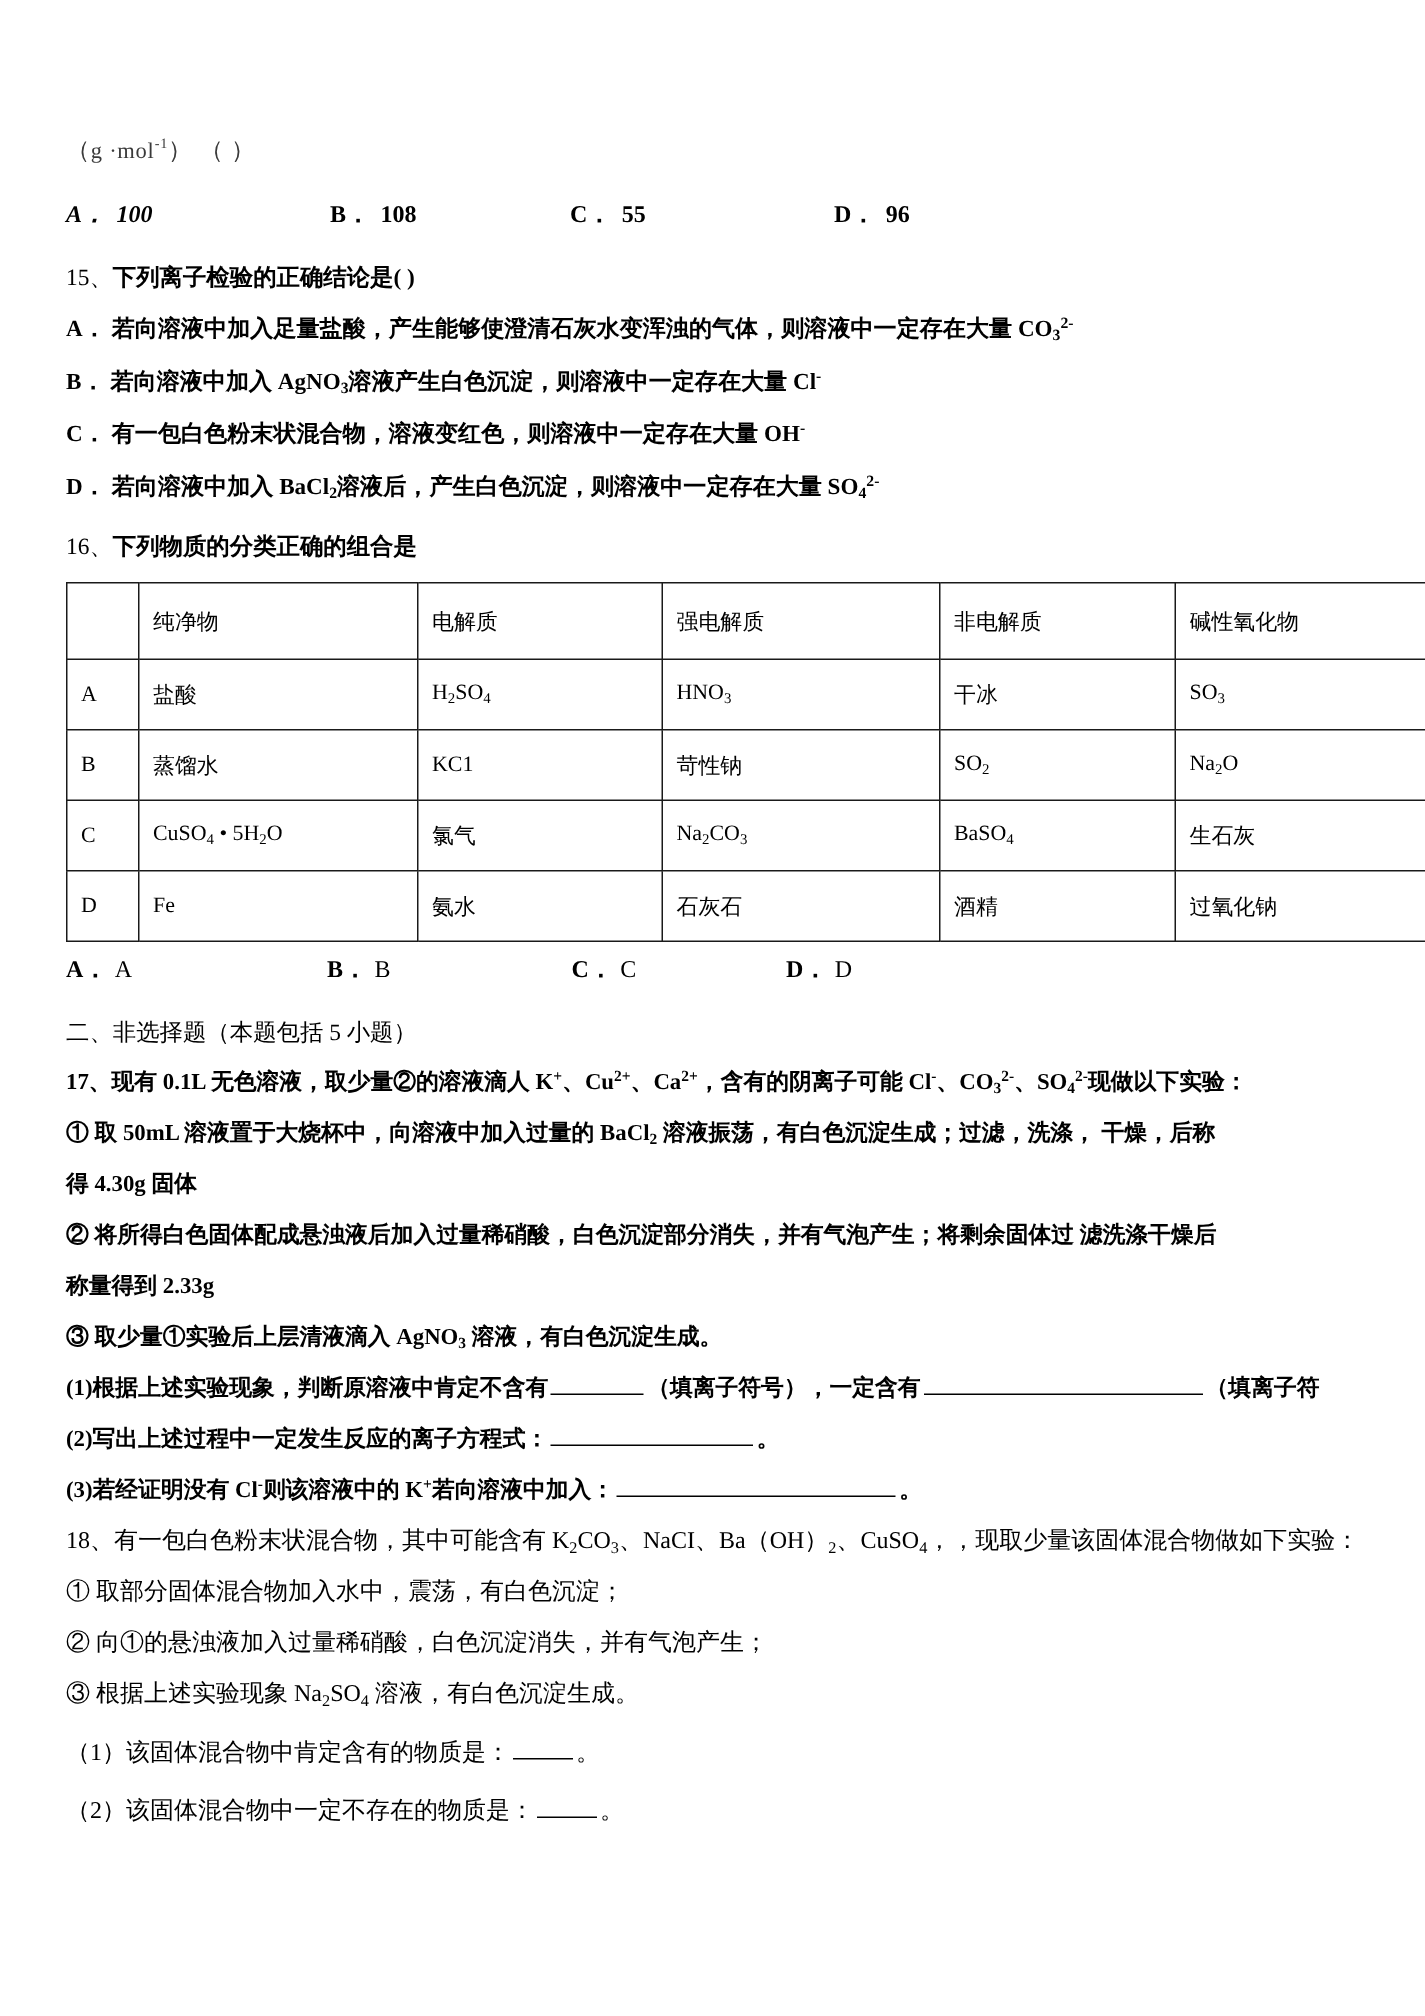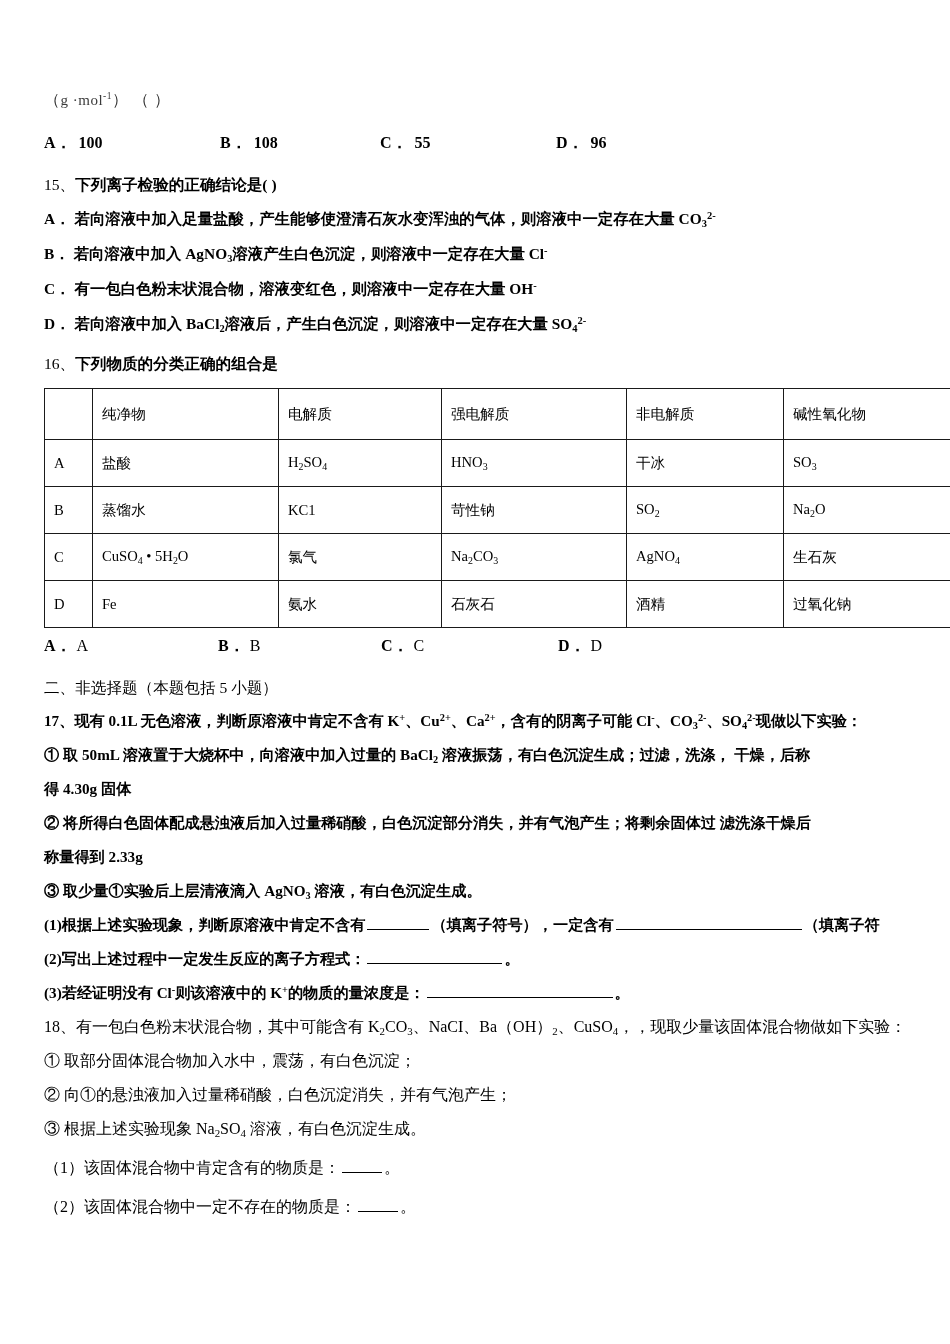--- a/index.html
+++ b/index.html
@@ -150,21 +150,21 @@
 
 <div class="page">
   <div class="content">
 
     <div class="unit-line">
       <span class="paren">（</span><span class="unit">g ·mol</span><sup>-1</sup><span class="paren">）</span>
       <span>（    ）</span>
     </div>
 
     <div class="choice-row">
-      <span class="ch" style="left:0px;"><span class="k">A．</span><span>100</span></span>
+      <span class="ch" style="left:0px;font-style:italic;"><span class="k">A．</span><span>100</span></span>
       <span class="ch" style="left:176px;"><span class="k">B．</span><span>108</span></span>
       <span class="ch" style="left:336px;"><span class="k">C．</span><span>55</span></span>
       <span class="ch" style="left:512px;"><span class="k">D．</span><span>96</span></span>
     </div>
 
     <div class="q-head">
       <span class="num">15、</span><span class="txt">下列离子检验的正确结论是(      )</span>
     </div>
 
     <div class="opt">
@@ -214,46 +214,46 @@
           <td class="c-3 cn">苛性钠</td>
           <td class="c-4"><span>SO</span><sub>2</sub></td>
           <td class="c-5"><span>Na</span><sub>2</sub><span>O</span></td>
         </tr>
 
         <tr>
           <td class="c-idx">C</td>
           <td class="c-1"><span>CuSO</span><sub>4</sub><span> • 5H</span><sub>2</sub><span>O</span></td>
           <td class="c-2 cn">氯气</td>
           <td class="c-3"><span>Na</span><sub>2</sub><span>CO</span><sub>3</sub></td>
-          <td class="c-4"><span>AgNO</span><sub>4</sub></td>
+          <td class="c-4"><span>BaSO</span><sub>4</sub></td>
           <td class="c-5 cn">生石灰</td>
         </tr>
 
         <tr>
           <td class="c-idx">D</td>
           <td class="c-1">Fe</td>
           <td class="c-2 cn">氨水</td>
           <td class="c-3 cn">石灰石</td>
           <td class="c-4 cn">酒精</td>
           <td class="c-5 cn">过氧化钠</td>
         </tr>
       </tbody>
     </table>
 
     <div class="ans-row">
       <span class="ch" style="left:0px;"><span class="k">A．</span><span>A</span></span>
       <span class="ch" style="left:174px;"><span class="k">B．</span><span>B</span></span>
       <span class="ch" style="left:337px;"><span class="k">C．</span><span>C</span></span>
-      <span class="ch" style="left:514px;"><span class="k">D．</span><span>D</span></span>
+      <span class="ch" style="left:480px;"><span class="k">D．</span><span>D</span></span>
     </div>
 
     <div class="sec-head">二、非选择题（本题包括 5 小题）</div>
 
     <div class="para">
-      <span>17、</span><span>现有 0.1L 无色溶液，判断原溶液中肯定不含有 K</span><sup>+</sup><span>、Cu</span><sup>2+</sup><span>、Ca</span><sup>2+</sup><span>，含有的阴离子可能 Cl</span><sup>-</sup><span>、CO</span><sub>3</sub><sup>2-</sup><span>、SO</span><sub>4</sub><sup>2-</sup><span>现做以下实验：</span>
+      <span>17、</span><span>现有 0.1L 无色溶液，取少量②的溶液滴人 K</span><sup>+</sup><span>、Cu</span><sup>2+</sup><span>、Ca</span><sup>2+</sup><span>，含有的阴离子可能 Cl</span><sup>-</sup><span>、CO</span><sub>3</sub><sup>2-</sup><span>、SO</span><sub>4</sub><sup>2-</sup><span>现做以下实验：</span>
     </div>
 
     <div class="para">
       <span>① 取 50mL 溶液置于大烧杯中，向溶液中加入过量的 BaCl</span><sub>2</sub><span> 溶液振荡，有白色沉淀生成；过滤，洗涤， 干燥，后称</span>
     </div>
     <div class="para">得 4.30g 固体</div>
 
     <div class="para">② 将所得白色固体配成悬浊液后加入过量稀硝酸，白色沉淀部分消失，并有气泡产生；将剩余固体过 滤洗涤干燥后</div>
     <div class="para">称量得到 2.33g</div>
 
@@ -263,21 +263,21 @@
 
     <div class="para">
       <span>(1)根据上述实验现象，判断原溶液中肯定不含有</span><span class="fill fill-m"></span><span>（填离子符号），一定含有</span><span class="fill fill-xl"></span><span>（填离子符</span>
     </div>
 
     <div class="para">
       <span>(2)写出上述过程中一定发生反应的离子方程式：</span><span class="fill fill-l"></span><span>。</span>
     </div>
 
     <div class="para">
-      <span>(3)若经证明没有 Cl</span><sup>-</sup><span>则该溶液中的 K</span><sup>+</sup><span>的物质的量浓度是：</span><span class="fill fill-xl"></span><span>。</span>
+      <span>(3)若经证明没有 Cl</span><sup>-</sup><span>则该溶液中的 K</span><sup>+</sup><span>若向溶液中加入：</span><span class="fill fill-xl"></span><span>。</span>
     </div>
 
     <div class="q18-line">
       <span>18、</span><span>有一包白色粉末状混合物，其中可能含有 K</span><sub>2</sub><span>CO</span><sub>3</sub><span>、NaCI、Ba（OH）</span><sub>2</sub><span>、CuSO</span><sub>4</sub><span>，，现取少量该固体混合物做如下实验：</span>
     </div>
 
     <div class="q18-line">① 取部分固体混合物加入水中，震荡，有白色沉淀；</div>
     <div class="q18-line">② 向①的悬浊液加入过量稀硝酸，白色沉淀消失，并有气泡产生；</div>
 
     <div class="q18-line">

